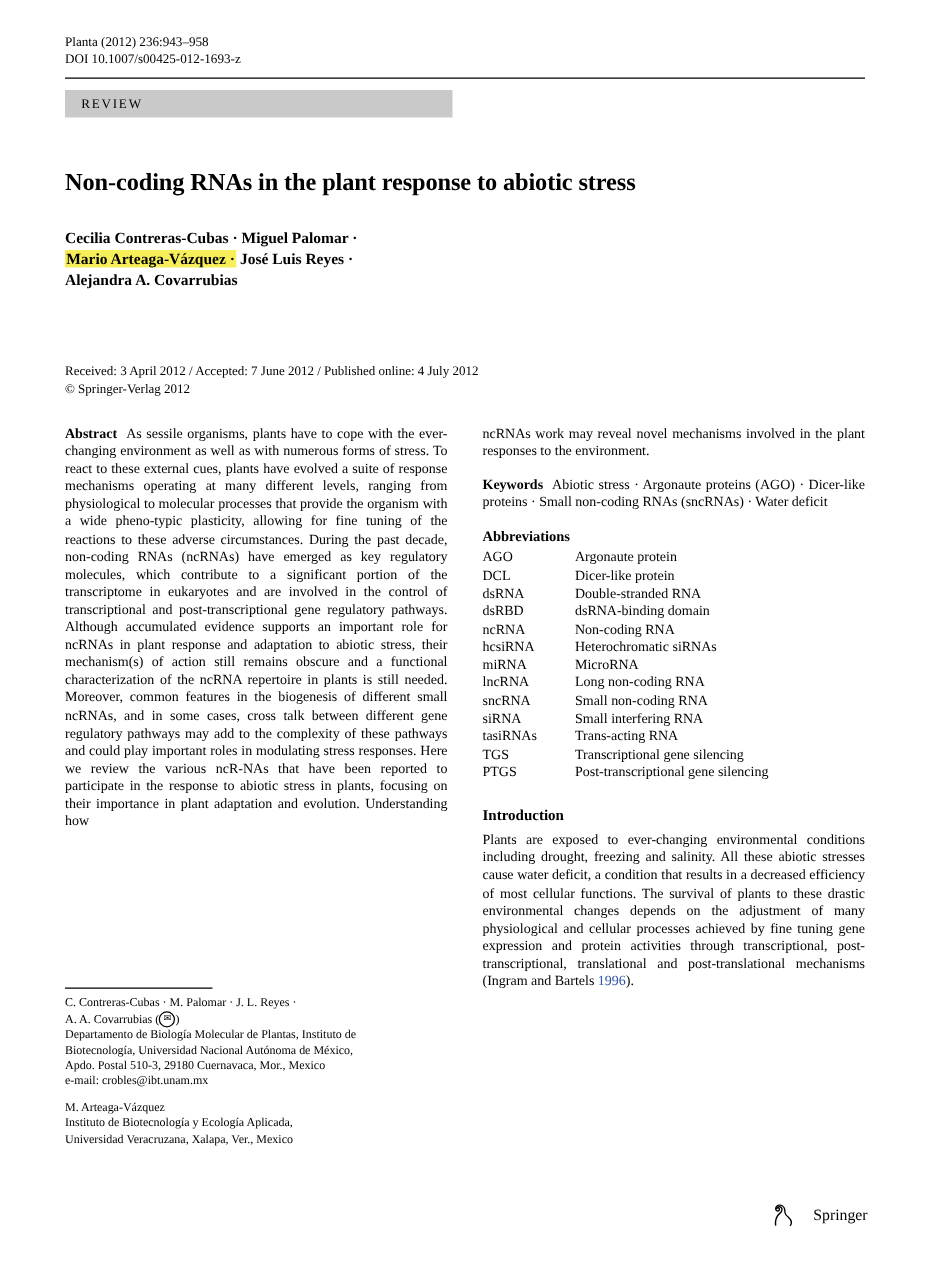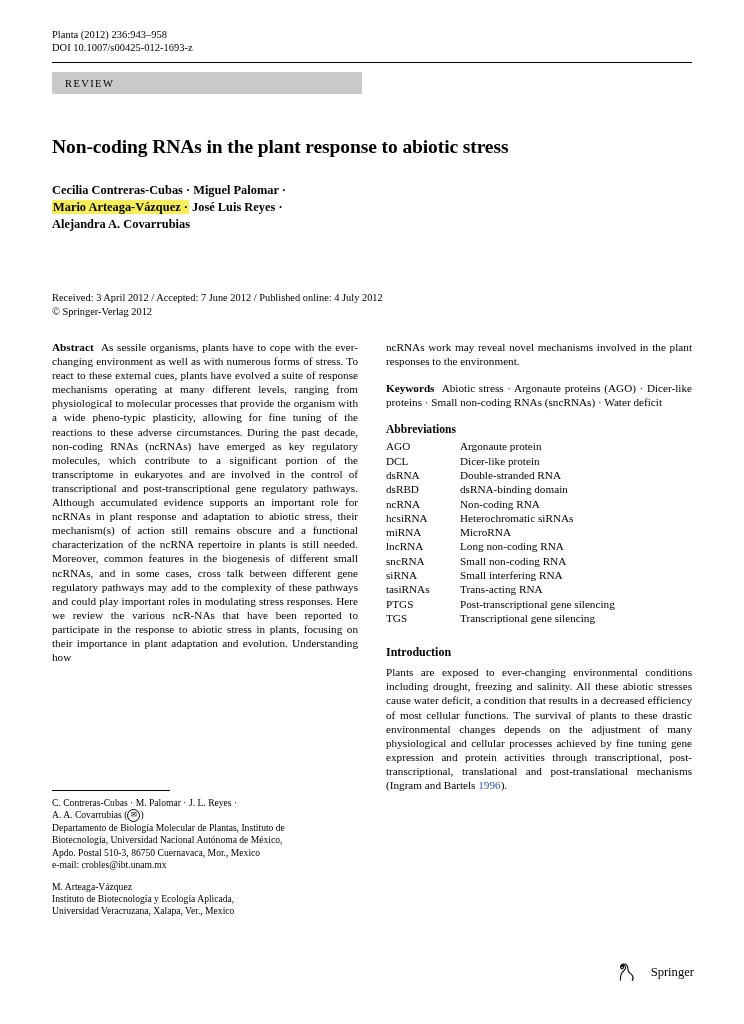--- a/index.html
+++ b/index.html
@@ -256,45 +256,45 @@
               </tr>
             <tr>
                 <td class="k">siRNA</td>
                 <td>Small interfering RNA</td>
               </tr>
             <tr>
                 <td class="k">tasiRNAs</td>
                 <td>Trans-acting RNA</td>
               </tr>
             <tr>
+                <td class="k">TGS</td>
+                <td>Transcriptional gene silencing</td>
+              </tr>
+            <tr>
                 <td class="k">PTGS</td>
                 <td>Post-transcriptional gene silencing</td>
-              </tr>
-            <tr>
-                <td class="k">TGS</td>
-                <td>Transcriptional gene silencing</td>
               </tr>
           </tbody>
         </table>
 
         <div class="intro-head">Introduction</div>
         <div class="body-text"><span>Plants are exposed to ever-changing environmental conditions including drought, freezing and salinity. All these abiotic stresses cause water deficit, a condition that results in a decreased efficiency of most cellular functions. The survival of plants to these drastic environmental changes depends on the adjustment of many physiological and cellular processes achieved by fine tuning gene expression and protein activities through transcriptional, post-transcriptional, translational and post-translational mechanisms (Ingram and Bartels </span><span class="cite">1996</span><span>).</span></div>
       </div>
 
     </div>
   </div>
 
   <div class="footnote">
     <div class="rule"></div>
     <div class="fn-block">
       <div>C. Contreras-Cubas · M. Palomar · J. L. Reyes ·</div>
       <div><span>A. A. Covarrubias (</span><span class="envelope">✉</span><span>)</span></div>
       <div>Departamento de Biología Molecular de Plantas, Instituto de</div>
       <div>Biotecnología, Universidad Nacional Autónoma de México,</div>
-      <div>Apdo. Postal 510-3, 86750 Cuernavaca, Mor., Mexico</div>
+      <div>Apdo. Postal 510-3, 29180 Cuernavaca, Mor., Mexico</div>
       <div>e-mail: crobles@ibt.unam.mx</div>
     </div>
     <div class="fn-gap"></div>
     <div class="fn-block">
       <div>M. Arteaga-Vázquez</div>
       <div>Instituto de Biotecnología y Ecología Aplicada,</div>
       <div>Universidad Veracruzana, Xalapa, Ver., Mexico</div>
     </div>
   </div>
 

